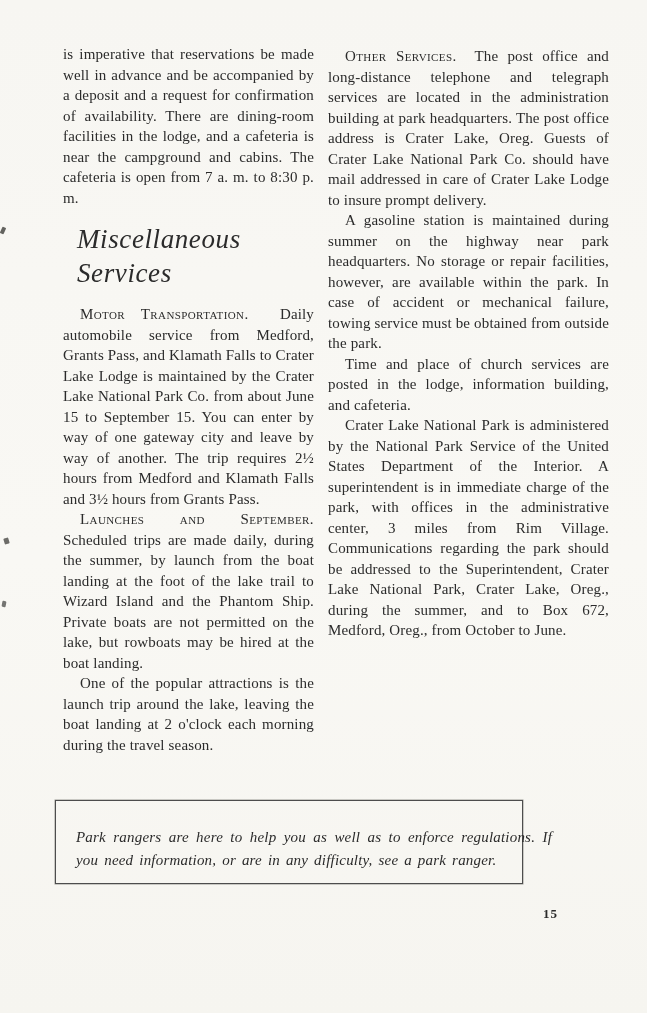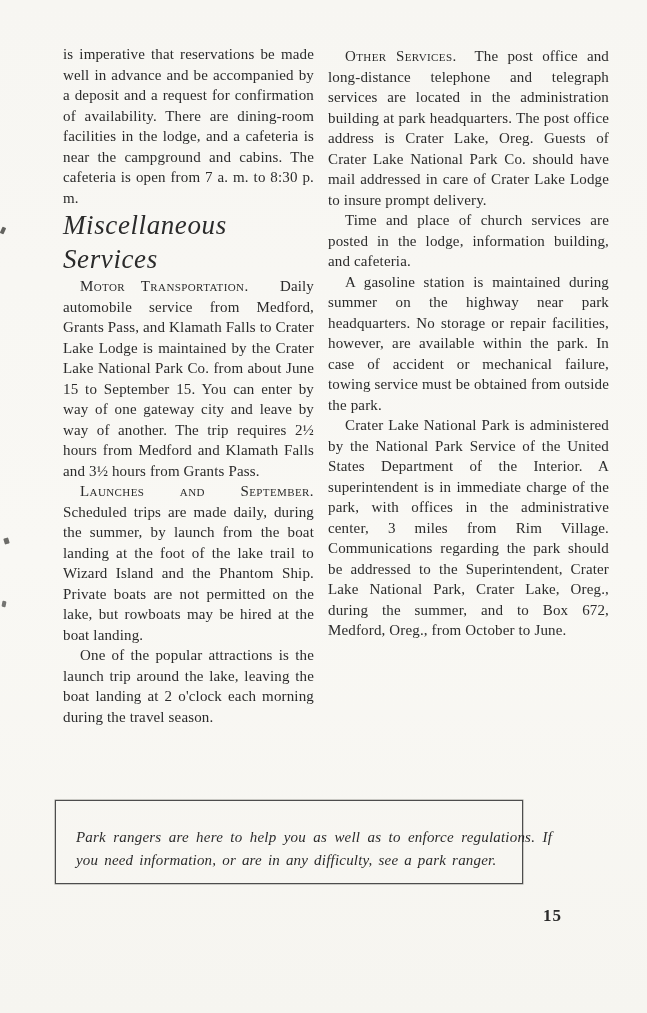--- a/index.html
+++ b/index.html
@@ -34,21 +34,21 @@
   .lead {
     font-variant: small-caps;
     letter-spacing: 0.4px;
   }
   h2.section {
     font-style: italic;
     font-weight: normal;
     font-size: 27px;
     line-height: 34px;
     letter-spacing: 0.6px;
-    margin: 0;
+    margin: 14px;
     text-align: left;
     text-indent: 0;
   }
   .h-left  { margin-top: 38px; margin-bottom: 24px; }
   .h-right { margin-top: 20px; margin-bottom: 17px; }
   .ranger-box {
     position: absolute;
     left: 55px;
     top: 800px;
     width: 468px;
@@ -66,21 +66,21 @@
     font-size: 15px;
     line-height: 23px;
     text-align: justify;
     word-spacing: 2px;
     letter-spacing: 0.2px;
   }
   .page-number {
     position: absolute;
     left: 543px;
     top: 906px;
-    font-size: 17px;
+    font-size: 13px;
     font-weight: bold;
     letter-spacing: 1px;
   }
   .speck {
     position: absolute;
     background: #3d3d3a;
     border-radius: 1px;
   }
   .speck-1 { left: 1px; top: 227px; width: 4px; height: 7px; transform: rotate(24deg); opacity: .8; }
   .speck-2 { left: 4px; top: 538px; width: 5px; height: 6px; transform: rotate(-18deg); opacity: .75; }
@@ -99,23 +99,23 @@
     <p class="indent"><span class="lead">Motor Transportation.</span>&nbsp; <span>Daily automobile service from Medford, Grants Pass, and Klamath Falls to Crater Lake Lodge is maintained by the Crater Lake National Park Co. from about June 15 to September 15. You can enter by way of one gateway city and leave by way of another. The trip requires 2½ hours from Medford and Klamath Falls and 3½ hours from Grants Pass.</span></p>
 
     <p class="indent"><span class="lead">Launches and September.</span> <span>Scheduled trips are made daily, during the summer, by launch from the boat landing at the foot of the lake trail to Wizard Island and the Phantom Ship. Private boats are not permitted on the lake, but rowboats may be hired at the boat landing.</span></p>
 
     <p class="indent">One of the popular attractions is the launch trip around the lake, leaving the boat landing at 2 o'clock each morning during the travel season.</p>
   </div>
 
   <div class="col col-right">
     <p class="indent"><span class="lead">Other Services.</span>&nbsp; <span>The post office and long-distance telephone and telegraph services are located in the administration building at park headquarters. The post office address is Crater Lake, Oreg. Guests of Crater Lake National Park Co. should have mail addressed in care of Crater Lake Lodge to insure prompt delivery.</span></p>
 
+    <p class="indent">A gasoline station is maintained during summer on the highway near park headquarters. No storage or repair facilities, however, are available within the park. In case of accident or mechanical failure, towing service must be obtained from outside the park.</p>
+
     <p class="indent">Time and place of church services are posted in the lodge, information building, and cafeteria.</p>
-
-    <p class="indent">A gasoline station is maintained during summer on the highway near park headquarters. No storage or repair facilities, however, are available within the park. In case of accident or mechanical failure, towing service must be obtained from outside the park.</p>
 
 
     <p class="indent">Crater Lake National Park is administered by the National Park Service of the United States Department of the Interior. A superintendent is in immediate charge of the park, with offices in the administrative center, 3 miles from Rim Village. Communications regarding the park should be addressed to the Superintendent, Crater Lake National Park, Crater Lake, Oreg., during the summer, and to Box 672, Medford, Oreg., from October to June.</p>
   </div>
 
   <div class="ranger-box">
     <p class="ranger-note">Park rangers are here to help you as well as to enforce regulations.  If you need information, or are in any difficulty, see a park ranger.</p>
   </div>
 
   <div class="page-number">15</div>

